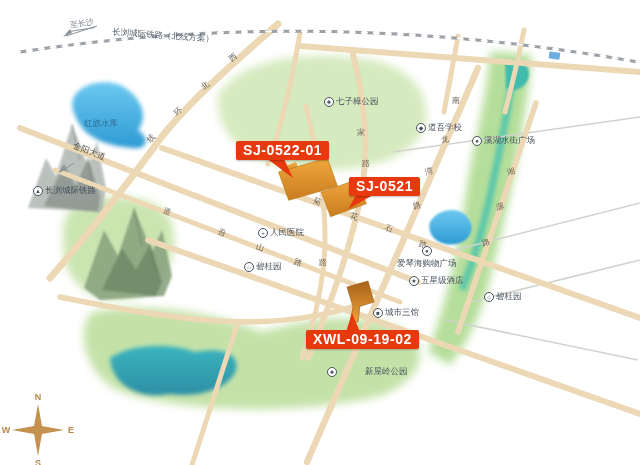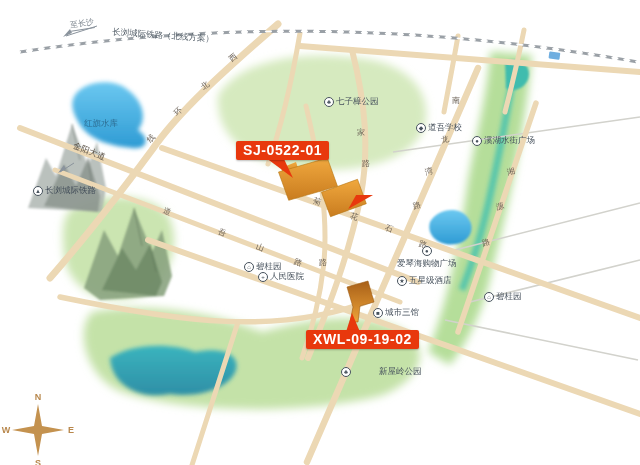--- a/index.html
+++ b/index.html
@@ -157,45 +157,45 @@
         <span>七子樟公园</span>
       </div>
       <div class="poi" style="left: 400px; top: 128px; padding-left: 16px;">
         <span class="poi-ic">◆</span>
         <span>道吾学校</span>
       </div>
       <div class="poi" style="left: 472px; top: 141px;">
         <span class="poi-ic">●</span>
         <span>溪湖水街广场</span>
       </div>
-      <div class="poi" style="left: 258px; top: 233px; margin-top: 44px;">
+      <div class="poi" style="left: 258px; top: 233px;">
         <span class="poi-ic">+</span>
         <span>人民医院</span>
       </div>
       <div class="poi" style="left: 244px; top: 267px;">
         <span class="poi-ic">⌂</span>
         <span>碧桂园</span>
       </div>
       <div class="poi" style="left: 397px; top: 258px; flex-direction: column;">
         <span class="poi-ic">●</span>
         <span>爱琴海购物广场</span>
       </div>
-      <div class="poi" style="left: 397px; top: 281px;">
+      <div class="poi" style="left: 409px; top: 281px;">
         <span class="poi-ic">★</span>
         <span>五星级酒店</span>
       </div>
       <div class="poi" style="left: 373px; top: 313px; font-family: Liberation Serif, serif;">
         <span class="poi-ic">■</span>
         <span>城市三馆</span>
       </div>
       <div class="poi" style="left: 484px; top: 297px;">
         <span class="poi-ic">⌂</span>
         <span>碧桂园</span>
       </div>
-      <div class="poi" style="left: 341px; top: 372px; gap: 28px;">
+      <div class="poi" style="left: 327px; top: 372px; gap: 28px;">
         <span class="poi-ic">♣</span>
         <span>新屋岭公园</span>
       </div>
       <div class="rchar" style="left: 229px; top: 52px; transform: rotate(-38deg);">西</div>
       <div class="rchar" style="left: 201px; top: 80px; transform: rotate(-38deg);">北</div>
       <div class="rchar" style="left: 174px; top: 106px; transform: rotate(-42deg);">环</div>
       <div class="rchar" style="left: 147px; top: 133px; transform: rotate(-45deg);">线</div>
       <div class="rchar" style="left: 313px; top: 196px; transform: rotate(17deg);">菊</div>
       <div class="rchar" style="left: 350px; top: 211px; transform: rotate(17deg);">花</div>
       <div class="rchar" style="left: 385px; top: 223px; transform: rotate(17deg);">石</div>
@@ -213,17 +213,18 @@
       <div class="rchar" style="left: 507px; top: 166px; transform: rotate(-15deg);">湘</div>
       <div class="rchar" style="left: 496px; top: 201px; transform: rotate(-15deg);">源</div>
       <div class="rchar" style="left: 482px; top: 237px; transform: rotate(-15deg);">路</div>
       <div class="rchar" style="left: 319px; top: 257px; transform: rotate(0deg);">路</div>
     </div>
 
   <div class="tail" style="left:263px;top:159px;width:30px;height:19px;clip-path:polygon(15% 0,70% 0,100% 100%);"></div>
   <div class="callout" style="left:236px;top:141px;">SJ-0522-01</div>
 
   <div class="tail" style="left:347px;top:195px;width:26px;height:14px;clip-path:polygon(35% 0,100% 0,5% 100%);"></div>
+  <div class="callout" style="left:349px;top:177px;">SJ-0521</div>
 
   <div class="tail" style="left:341px;top:313px;width:20px;height:19px;clip-path:polygon(55% 0,95% 100%,25% 100%);"></div>
   <div class="callout" style="left:306px;top:330px;">XWL-09-19-02</div>
 
 </div>
 
 </body></html>

